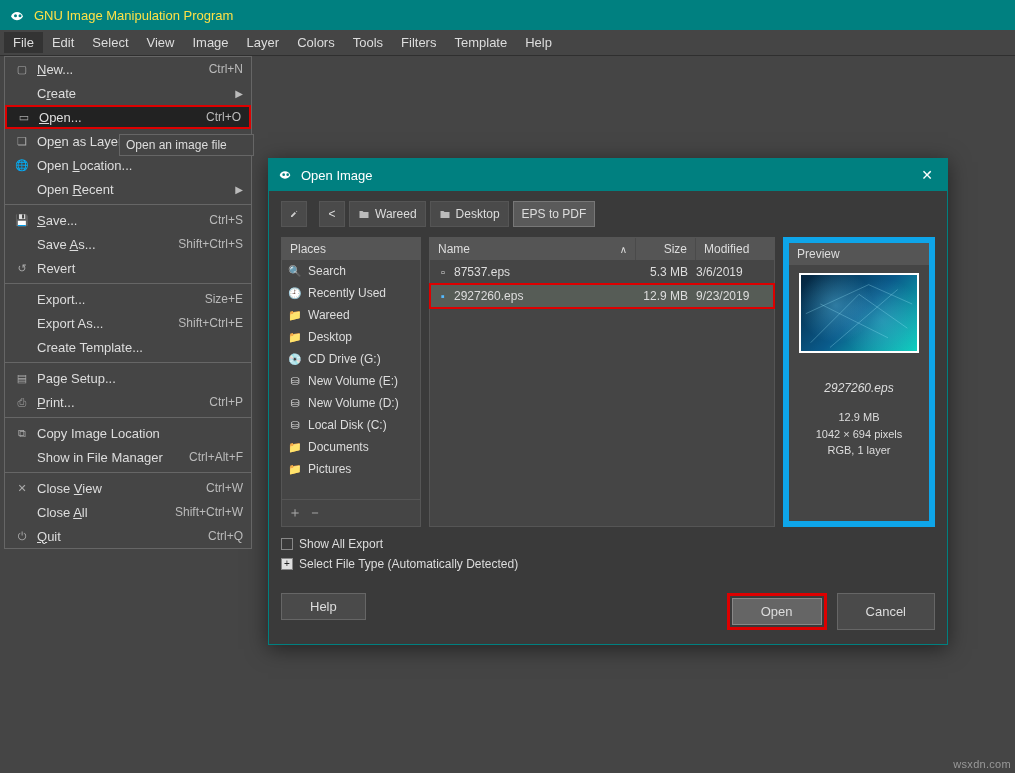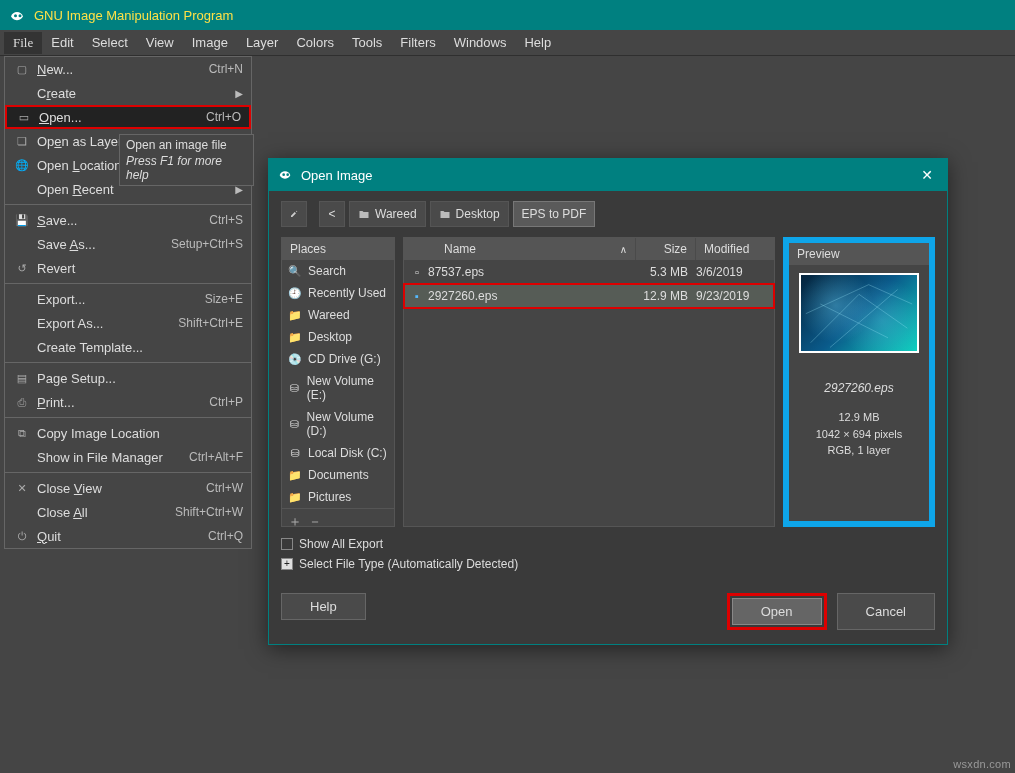--- a/index.html
+++ b/index.html
@@ -1,21 +1,21 @@
 <!DOCTYPE html>
 <html><head>
 <meta charset="utf-8">
 <style>
 * { box-sizing: border-box; margin: 0; padding: 0; font-family: "Segoe UI", sans-serif; }
 body { width: 1015px; height: 773px; background: #454545; overflow: hidden; position: relative; }
 .titlebar { height: 30px; background: #008080; color: #fde047; display: flex; align-items: center; padding: 0 8px; font-size: 13px; }
 .titlebar .wilber { width: 18px; height: 18px; margin-right: 8px; display: inline-flex; align-items: center; }
 .menubar { height: 26px; background: #454545; display: flex; align-items: center; padding: 0 4px; font-size: 13px; color: #ddd; border-bottom: 1px solid #2f2f2f; }
 .menubar div { padding: 3px 9px; }
-.menubar .active { background: #333; font-family: Liberation Serif, serif; }
+.menubar .active { background: #333; }
 .canvas { position: absolute; top: 56px; left: 0; right: 0; bottom: 0; background: #454545; }
 .bg-wilber { position: absolute; left: 50%; top: 55%; transform: translate(-50%, -50%); width: 420px; height: 300px; opacity: 0.25; }
 .file-menu { position: absolute; top: 56px; left: 4px; width: 248px; background: #454545; border: 1px solid #666; color: #ddd; font-size: 13px; z-index: 50; }
 .file-menu .item { display: flex; align-items: center; height: 24px; padding: 0 8px; }
 .file-menu .item .ic { width: 18px; height: 16px; margin-right: 6px; display: inline-flex; align-items: center; justify-content: center; font-size: 11px; color: #aaa; }
 .file-menu .item .lbl { flex: 1; }
 .file-menu .item .lbl u { text-decoration: underline; }
 .file-menu .item .sc { font-size: 12px; color: #bbb; }
 .file-menu .item .chev { font-size: 10px; color: #bbb; margin-left: 4px; }
 .file-menu .sep { height: 1px; background: #666; margin: 3px 0; }
@@ -27,29 +27,29 @@
 .dlg-title { height: 32px; background: #008080; color: #fff; display: flex; align-items: center; padding: 0 8px; font-size: 13px; }
 .dlg-title .spacer { flex: 1; }
 .dlg-title .close { font-size: 14px; padding: 2px 6px; cursor: pointer; }
 .dlg-body { padding: 10px 12px 14px 12px; color: #ddd; font-size: 13px; }
 .pathbar { display: flex; align-items: center; gap: 4px; margin-bottom: 10px; }
 .pathbar .btn { background: #4a4a4a; border: 1px solid #555; height: 26px; padding: 0 8px; display: flex; align-items: center; gap: 5px; font-size: 12px; }
 .pathbar .btn.active { background: #5a5a5a; border: 1px solid #777; }
 .pathbar .edit { width: 26px; justify-content: center; }
 .pathbar .back { width: 26px; justify-content: center; }
 .browser { display: flex; gap: 8px; height: 290px; }
-.places { width: 114px; background: #454545; border: 1px solid #555; display: flex; flex-direction: column; }
+.places { width: 140px; background: #454545; border: 1px solid #555; display: flex; flex-direction: column; }
 .places-h { background: #555; font-size: 12px; padding: 4px 8px; }
 .places .pl { display: flex; align-items: center; gap: 6px; padding: 4px 6px; font-size: 12px; }
 .places .pl .ic { width: 14px; display: inline-flex; justify-content: center; font-size: 11px; }
 .places-foot { margin-top: auto; display: flex; gap: 6px; padding: 4px 6px; font-size: 14px; color: #aaa; border-top:1px solid #555;}
 .filelist { flex: 1; background: #454545; border: 1px solid #555; display: flex; flex-direction: column; }
 .fl-h { display: flex; background: #555; font-size: 12px; }
 .fl-h div { padding: 4px 8px; border-right: 1px solid #4a4a4a; }
-.fl-h .name { flex: 1; display: flex; justify-content: space-between; align-items: center; margin-left: 32px; }
+.fl-h .name { flex: 1; display: flex; justify-content: space-between; align-items: center; }
 .fl-h .size { width: 60px; text-align: right; }
 .fl-h .mod { width: 78px; border-right: none; }
 .fl-row { display: flex; font-size: 12px; align-items: center; height: 24px; }
 .fl-row .ic { width: 20px; text-align: center; font-size: 11px; padding-left:6px; }
 .fl-row .name { flex: 1; padding: 0 4px; }
 .fl-row .size { width: 60px; text-align: right; padding-right: 8px; }
 .fl-row .mod { width: 78px; }
 .fl-row.sel { background: #565c56; }
 .fl-row.redmark { outline: 2px solid #d00; outline-offset: -1px; }
 .preview { width: 152px; background: #454545; border: 6px solid #0ea5e9; display: flex; flex-direction: column; }
@@ -90,21 +90,21 @@
 <div class="menubar">
   <div class="active">File</div>
   <div>Edit</div>
   <div>Select</div>
   <div>View</div>
   <div>Image</div>
   <div>Layer</div>
   <div>Colors</div>
   <div>Tools</div>
   <div>Filters</div>
-  <div>Windows</div>
+  <div>Template</div>
   <div>Help</div>
 </div>
 
 <div class="canvas">
   <svg class="bg-wilber" viewBox="0 0 100 80">
     <path fill="#2f2f2f" d="M10 45 C15 10 85 10 90 45 C85 70 60 78 50 78 C40 78 15 70 10 45 Z"></path>
     <circle cx="35" cy="40" r="9" fill="#555"></circle>
       <circle cx="65" cy="40" r="9" fill="#555"></circle>
     <circle cx="35" cy="40" r="4" fill="#222"></circle>
       <circle cx="65" cy="40" r="4" fill="#222"></circle>
@@ -145,21 +145,21 @@
     </div>
   <div class="sep"></div>
   <div class="item">
       <span class="ic">💾</span>
       <span class="lbl"><u>S</u>ave...</span>
       <span class="sc">Ctrl+S</span>
     </div>
   <div class="item">
       <span class="ic"></span>
       <span class="lbl">Save <u>A</u>s...</span>
-      <span class="sc">Setup+Ctrl+S</span>
+      <span class="sc">Shift+Ctrl+S</span>
     </div>
   <div class="item">
       <span class="ic">↺</span>
       <span class="lbl">Revert</span>
     </div>
   <div class="sep"></div>
   <div class="item">
       <span class="ic"></span>
       <span class="lbl">Export...</span>
       <span class="sc">Size+E</span>
@@ -206,21 +206,20 @@
     </div>
   <div class="item">
       <span class="ic">⏻</span>
       <span class="lbl"><u>Q</u>uit</span>
       <span class="sc">Ctrl+Q</span>
     </div>
 </div>
 
 <div class="tooltip">
   <div>Open an image file</div>
-  <div class="hint">Press F1 for more help</div>
 </div>
 
 <div class="dialog">
   <div class="dlg-title">
     <span class="wilber" style="margin-right:8px">
       <svg viewBox="0 0 24 24" width="16" height="16">
           <path fill="#fff" d="M4 14c2-8 14-8 16 0-2 4-6 5-8 5s-6-1-8-5zm4-1a2 2 0 104 0 2 2 0 00-4 0zm6 0a2 2 0 104 0 2 2 0 00-4 0z"></path>
         </svg>
     </span>
     <span>Open Image</span>

